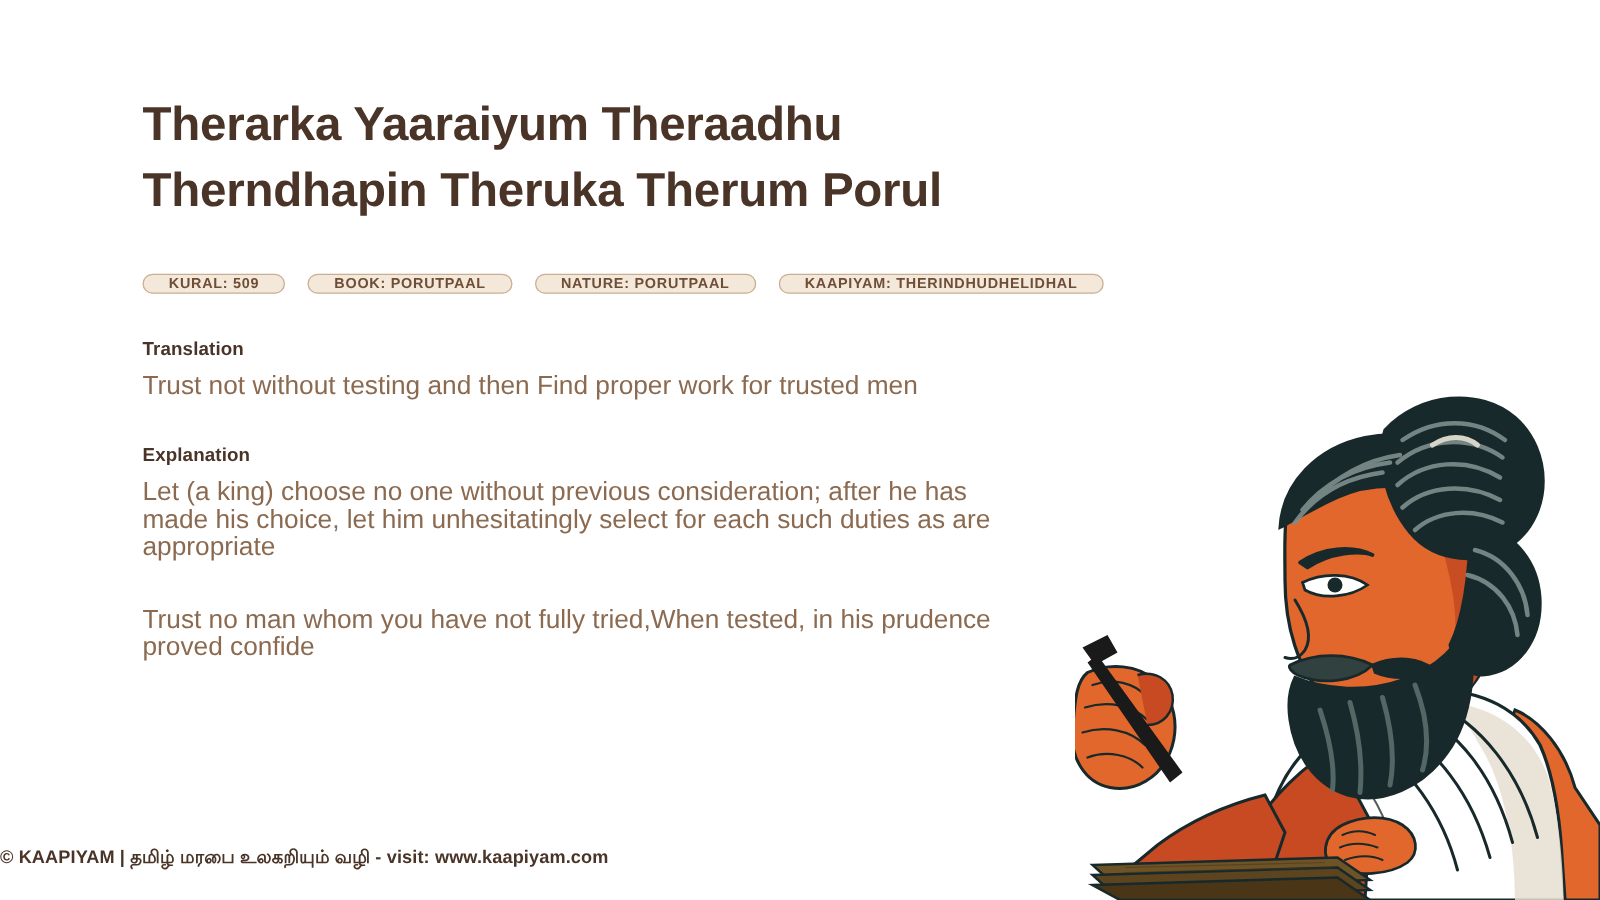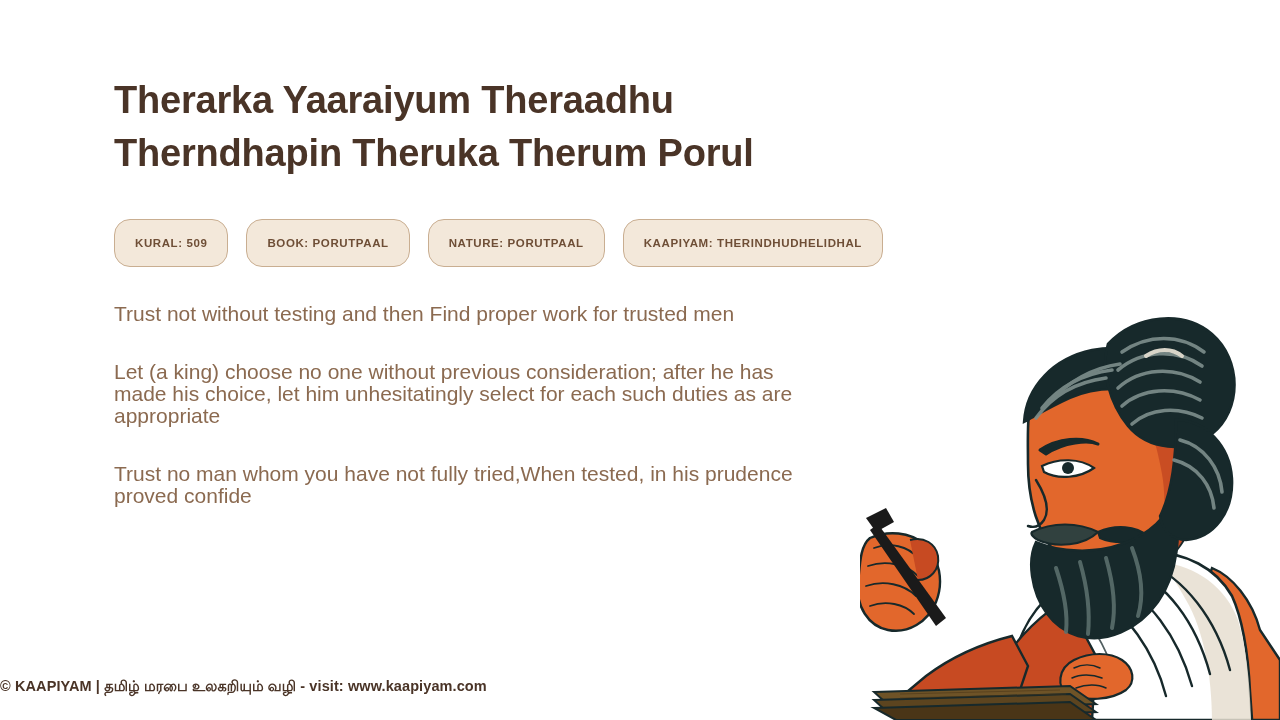--- a/index.html
+++ b/index.html
@@ -56,21 +56,21 @@
   #meta-chips {
     display: flex;
     flex-wrap: nowrap;
     gap: 18px;
     margin-top: 39px;
   }
   .chip {
     display: inline-flex;
     align-items: center;
     justify-content: center;
-    height: 48px;
+    height: 16px;
     padding: 0 20px;
     border: 1px solid #C9AE91;
     border-radius: 16px;
     background: #F3E8DA;
     color: #6E4E36;
     font-size: 11.5px;
     font-weight: bold;
     letter-spacing: 0.6px;
     white-space: nowrap;
   }
@@ -247,24 +247,26 @@
     <h1 id="kural-title">Therarka Yaaraiyum Theraadhu Therndhapin Theruka Therum Porul</h1>
 
     <div id="meta-chips">
       <span class="chip">KURAL: 509</span>
       <span class="chip">BOOK: PORUTPAAL</span>
       <span class="chip">NATURE: PORUTPAAL</span>
       <span class="chip">KAAPIYAM: THERINDHUDHELIDHAL</span>
     </div>
 
     <div class="section">
+      <div class="section-heading">Translation</div>
       <div class="section-body">Trust not without testing and then Find proper work for trusted men</div>
     </div>
 
     <div class="section">
+      <div class="section-heading">Explanation</div>
       <div class="section-body">Let (a king) choose no one without previous consideration; after he has made his choice, let him unhesitatingly select for each such duties as are appropriate</div>
     </div>
 
     <div class="section">
       <div class="section-body">Trust no man whom you have not fully tried,When tested, in his prudence proved confide</div>
     </div>
 
   </div>
 
   <div id="footer">© KAAPIYAM | தமிழ் மரபை உலகறியும் வழி - visit: www.kaapiyam.com</div>

